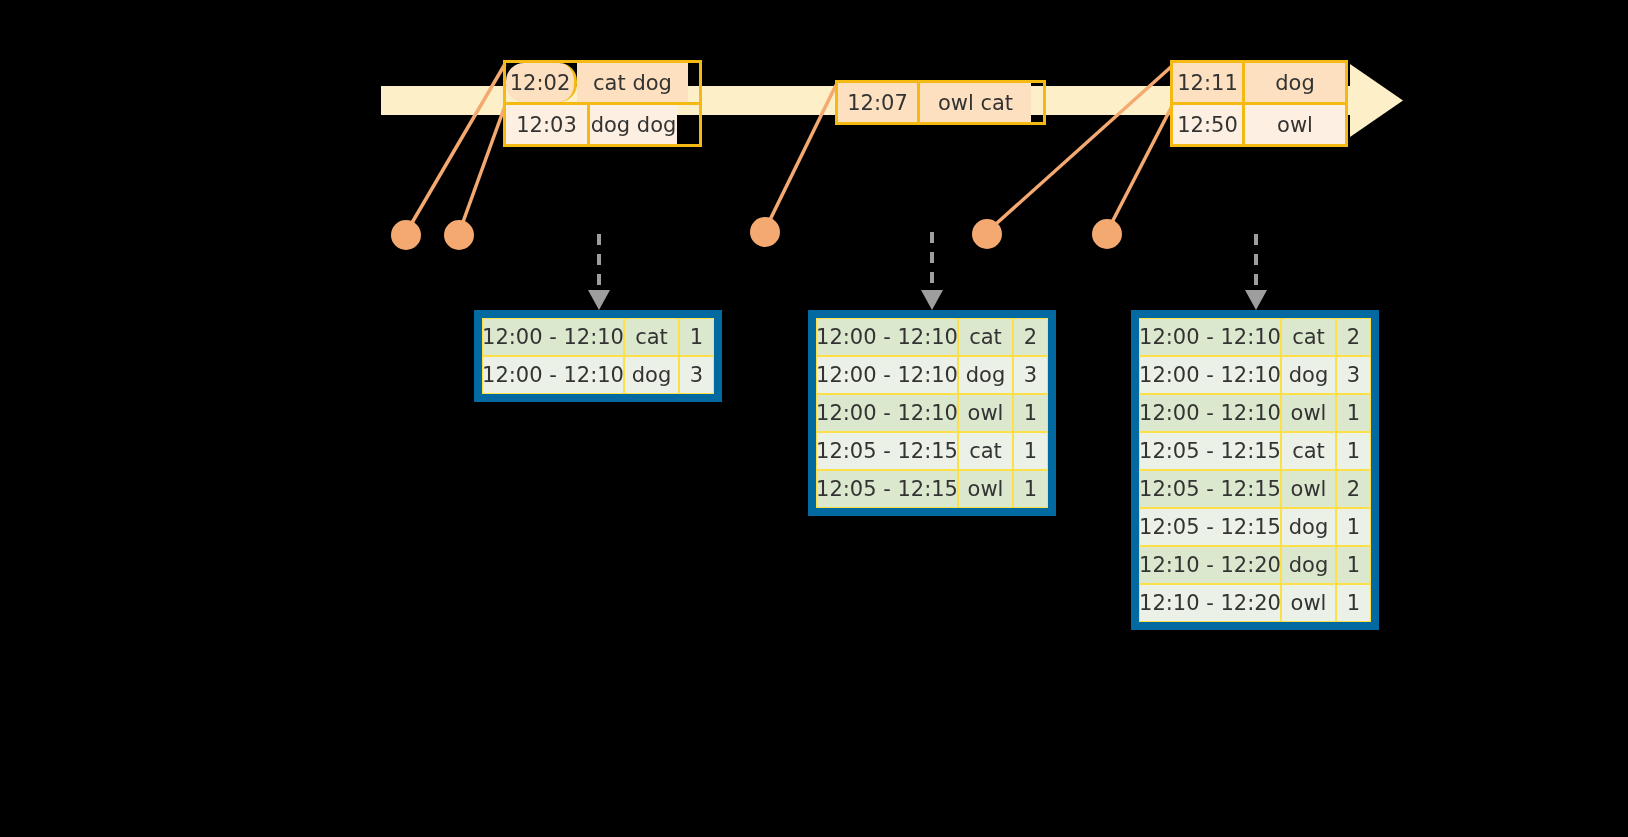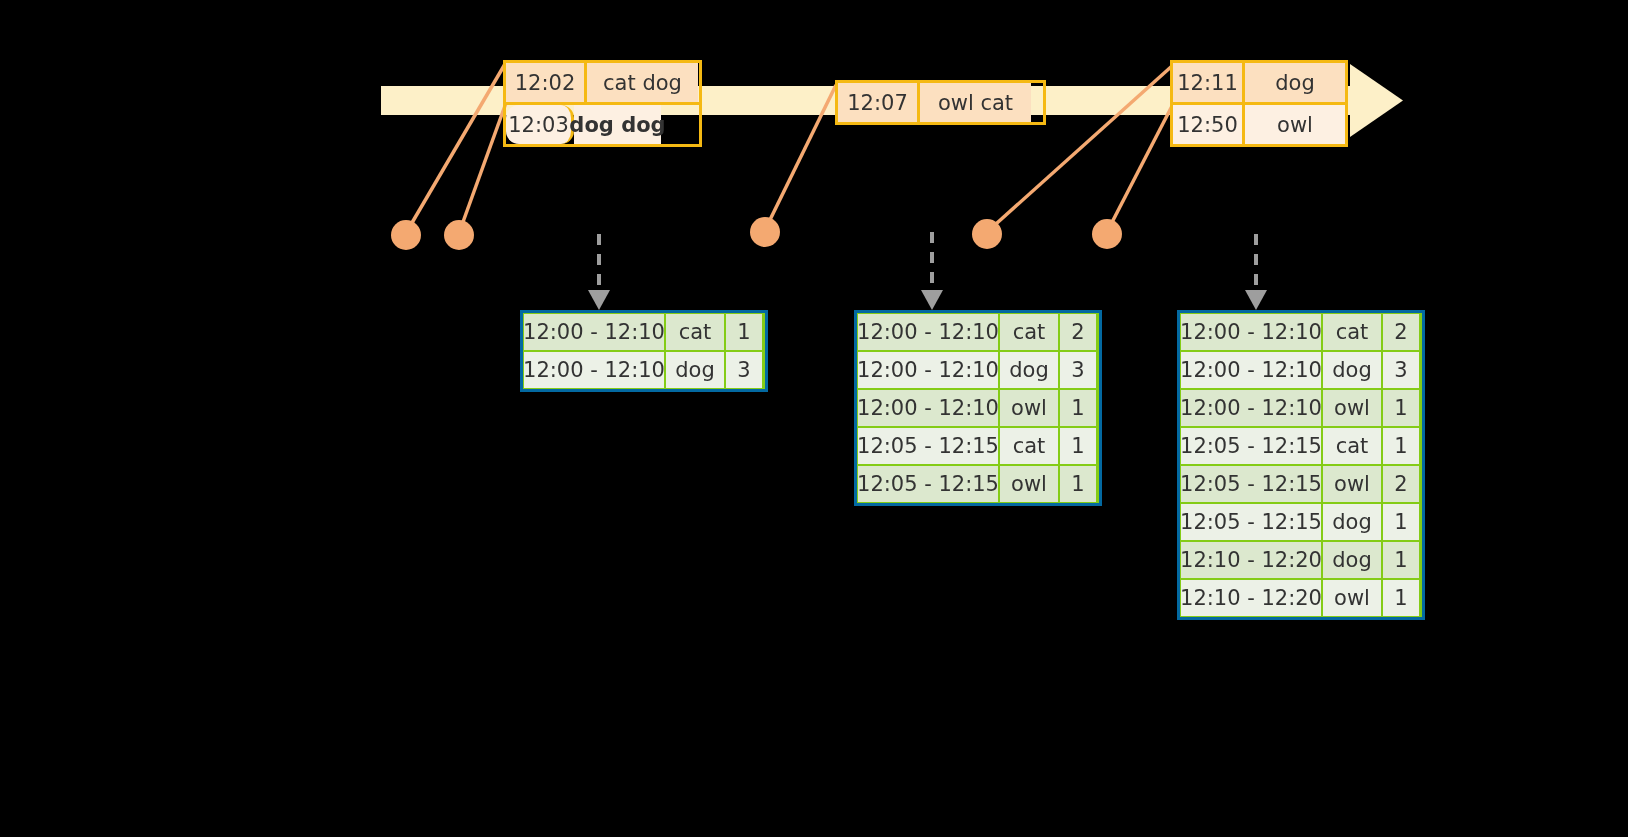--- a/index.html
+++ b/index.html
@@ -18,21 +18,21 @@
   .evt-cell{
     box-sizing:border-box;
     display:flex;align-items:center;justify-content:center;
     font-size:21px;color:#333333;height:39px;white-space:nowrap;
   }
   .evt-cell.time{border-right:3px solid #F5B913;}
   .evt-row.r0 .evt-cell{background:#FCE0C0;}
   .evt-row.r1 .evt-cell{background:#FDF0E2;}
 
   
-  .tbl{position:absolute;border:3px solid #0369a1;box-sizing:border-box;background:#84cc16;margin-left:46px;}
+  .tbl{position:absolute;border:8px solid #0369a1;box-sizing:border-box;background:#fde047;}
   .trow{display:flex;}
   .tcell{
     box-sizing:border-box;
     display:flex;align-items:center;justify-content:center;
     font-size:21px;color:#333333;height:36px;white-space:nowrap;
     margin:1px;
   }
   .trow.even .tcell{background:#DCE8CE;}
   .trow.odd  .tcell{background:#ECF1E7;}
   .tcell.range{justify-content:center;}
@@ -72,26 +72,26 @@
     </g>
     <g fill="#9E9E9E">
       <polygon points="588,290 610,290 599,310"></polygon>
       <polygon points="921,290 943,290 932,310"></polygon>
       <polygon points="1245,290 1267,290 1256,310"></polygon>
     </g>
   </svg>
 
   <div class="evt-group" style="left: 503px; top: 60px; width: 199px;">
       <div class="evt-row r0">
-        <div class="evt-cell time" style="width: 81px;">12:02</div>
+        <div class="evt-cell time" style="width: 71px; border-radius: 18px;">12:02</div>
         <div class="evt-cell payload" style="width: 111px;">cat dog</div>
       </div>
       <div class="evt-row r1">
-        <div class="evt-cell time" style="width: 68px; border-radius: 13px;">12:03</div>
-        <div class="evt-cell payload" style="width: 87px; font-weight: bold;">dog dog</div>
+        <div class="evt-cell time" style="width: 84px;">12:03</div>
+        <div class="evt-cell payload" style="width: 87px;">dog dog</div>
       </div>
     </div>
   <div class="evt-group" style="left: 835px; top: 80px; width: 211px;">
       <div class="evt-row r0">
         <div class="evt-cell time" style="width: 82px;">12:07</div>
         <div class="evt-cell payload" style="width: 111px;">owl cat</div>
       </div>
     </div>
   <div class="evt-group" style="left: 1170px; top: 60px; width: 178px;">
       <div class="evt-row r0">

